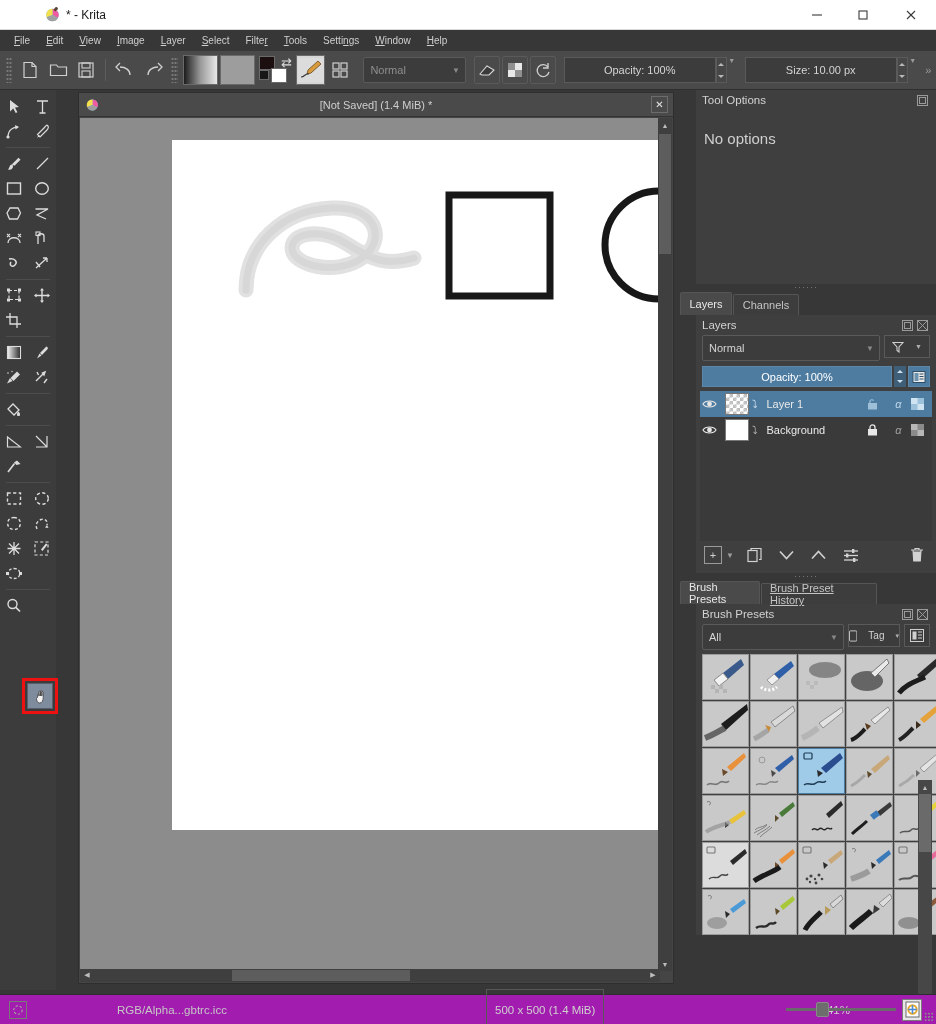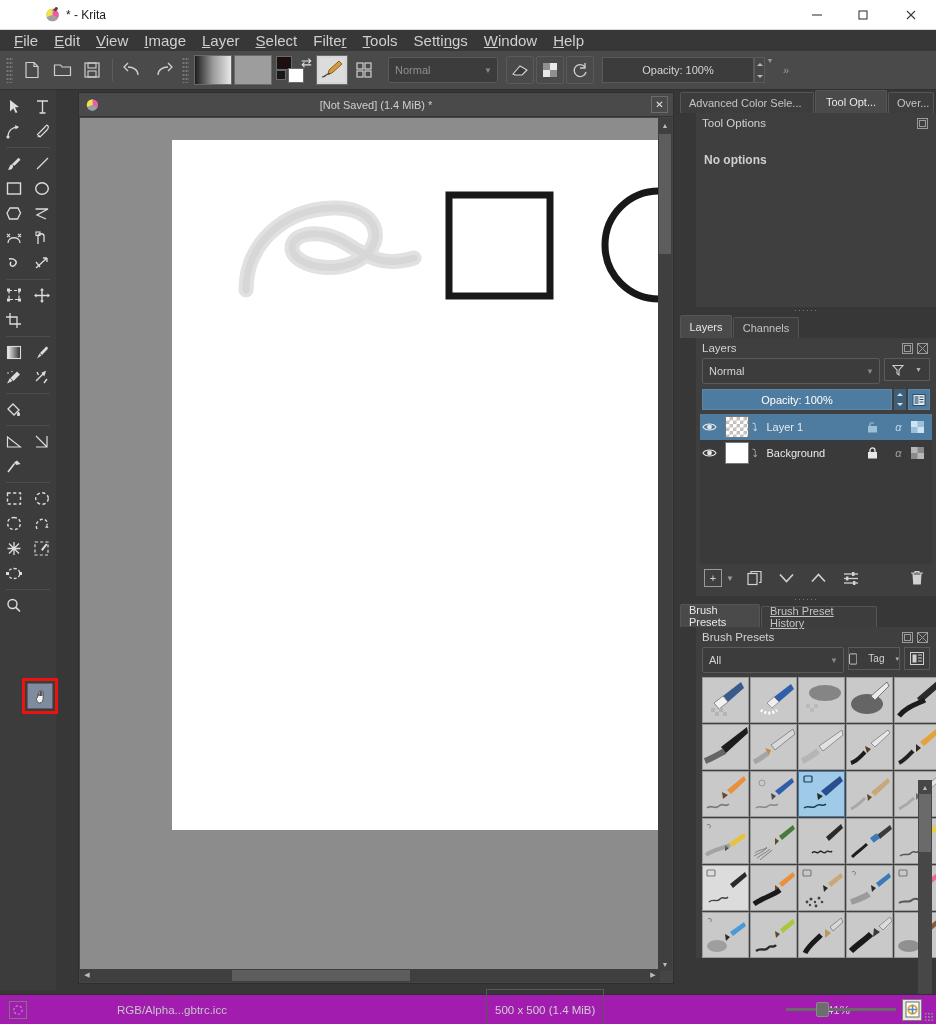--- a/index.html
+++ b/index.html
@@ -23,21 +23,21 @@
   .titlebar .ttl{ color:#1a1a1a; font-size:12px; }
   .winbtns{ position:absolute; right:0; top:0; height:30px; display:flex; }
   .winbtn{ width:46px; height:30px; display:flex; align-items:center; justify-content:center; color:#333; font-size:12px;}
   .winbtn:last-child{ width:50px; }
 
   
   .menubar{
     position:absolute; left:0; top:30px; width:936px; height:21px;
     background:#373737; display:flex; align-items:center; padding-left:6px;
   }
-  .menuitem{ padding:2px 8px; font-size:15px; color:#cfcfcf; }
+  .menuitem{ padding:2px 8px; font-size:10px; color:#cfcfcf; }
   .menuitem u{ text-decoration:underline; }
 
   
   .toolbar{
     position:absolute; left:0; top:51px; width:936px; height:39px;
     background:#4a4a4a; display:flex; align-items:center; gap:2px; padding:0 3px;
     border-bottom:1px solid #2f2f2f;
   }
   .grip{ width:7px; height:26px; background:
       radial-gradient(circle, #8a8a8a 1px, transparent 1.2px) 0 0/3px 4px;
@@ -322,20 +322,30 @@
       <div class="sliderbox" style="width:152px;">
         <span>Opacity:  100%</span>
       </div>
       <div class="spin">
           <i class="up"></i>
           <i class="dn"></i>
         </div>
       <div class="tinyarr">▼</div>
     </div>
 
+    <div style="display:flex;margin-left:6px;">
+      <div class="sliderbox" style="width:152px;">
+        <span>Size:  10.00 px</span>
+      </div>
+      <div class="spin">
+          <i class="up"></i>
+          <i class="dn"></i>
+        </div>
+      <div class="tinyarr">▼</div>
+    </div>
 
     <div class="tinyarr" style="font-size:11px;margin-left:4px;">»</div>
   </div>
 
   <div class="toolbox">
     <div class="tgrid">
       <div class="tool">
         <svg width="15" height="15" viewBox="0 0 15 15">
             <path d="M3 1l9 7-4 .6 2.4 4.6-1.7.9L6.3 9.5 3 12.5z" fill="#dcdcdc"></path>
           </svg>
@@ -592,42 +602,31 @@
 
     <div class="hscroll">
       <div class="scr-arrow" style="position:absolute;left:0;top:0;height:11px;">◀</div>
       <div class="hthumb"></div>
       <div class="scr-arrow" style="position:absolute;right:0;top:0;height:11px;">▶</div>
     </div>
   </div>
 
   <div class="dock">
 
-    <div class="tabrow">
-      <div class="tab" style="width:134px;">
-        <span>Advanced Color Sele...</span>
-      </div>
-      <div class="tab active" style="width:72px;justify-content:center;">
-        <span>Tool Opt...</span>
-      </div>
-      <div class="tab" style="width:46px;">
-        <span>Over...</span>
-      </div>
-    </div>
     <div class="panel" style="height:194px;background:#3f3f3f;">
       <div class="dockhdr">
         <span class="t">Tool Options</span>
         <span class="ic">
           <svg width="11" height="11" viewBox="0 0 11 11">
               <rect x=".5" y=".5" width="10" height="10" fill="none" stroke="#9a9a9a"></rect>
               <rect x="2.5" y="2.5" width="6" height="6" fill="none" stroke="#9a9a9a"></rect>
             </svg>
         </span>
       </div>
-      <div style="padding:22px 8px 0 8px;color:#cfcfcf;font-size:12px;font-weight:bold;">No options</div>
+      <div style="padding:22px 8px 0 8px;color:#cfcfcf;font-size:15px;">No options</div>
     </div>
     <div class="dots">······</div>
 
     <div class="tabrow">
       <div class="tab active" style="width:52px;justify-content:center;">
         <span>Layers</span>
       </div>
       <div class="tab" style="width:66px;justify-content:center;">
         <span>Channels</span>
       </div>

